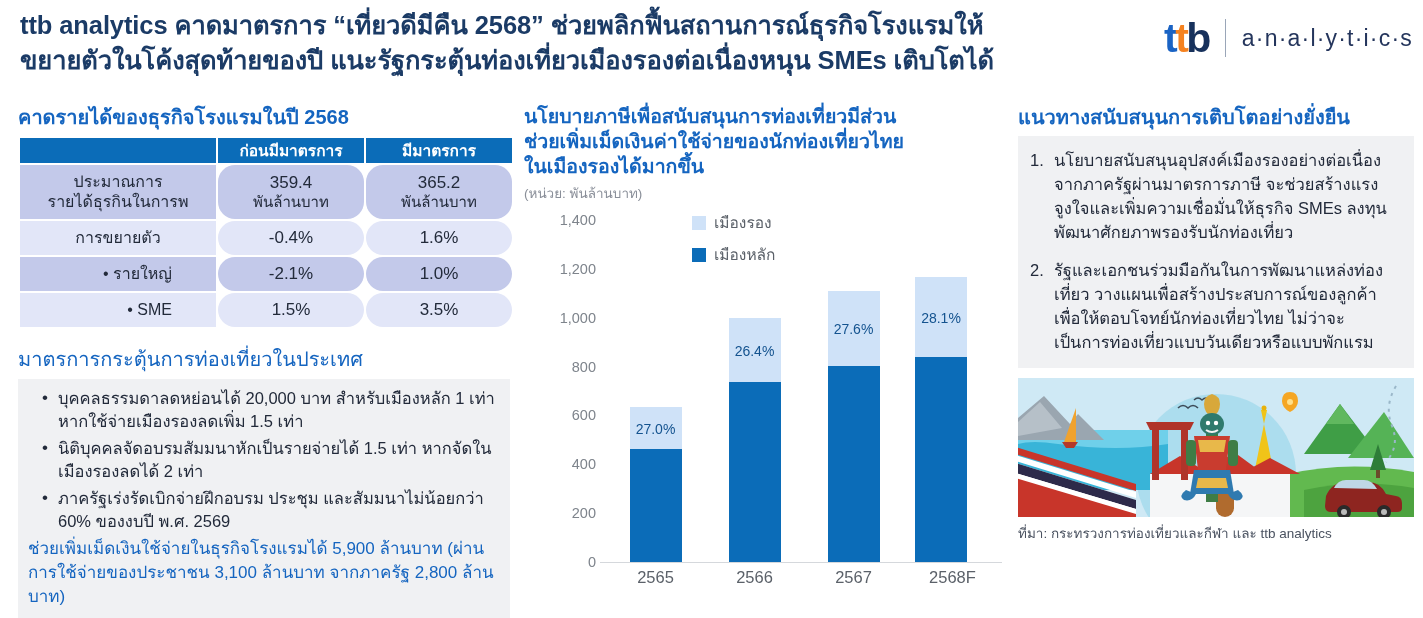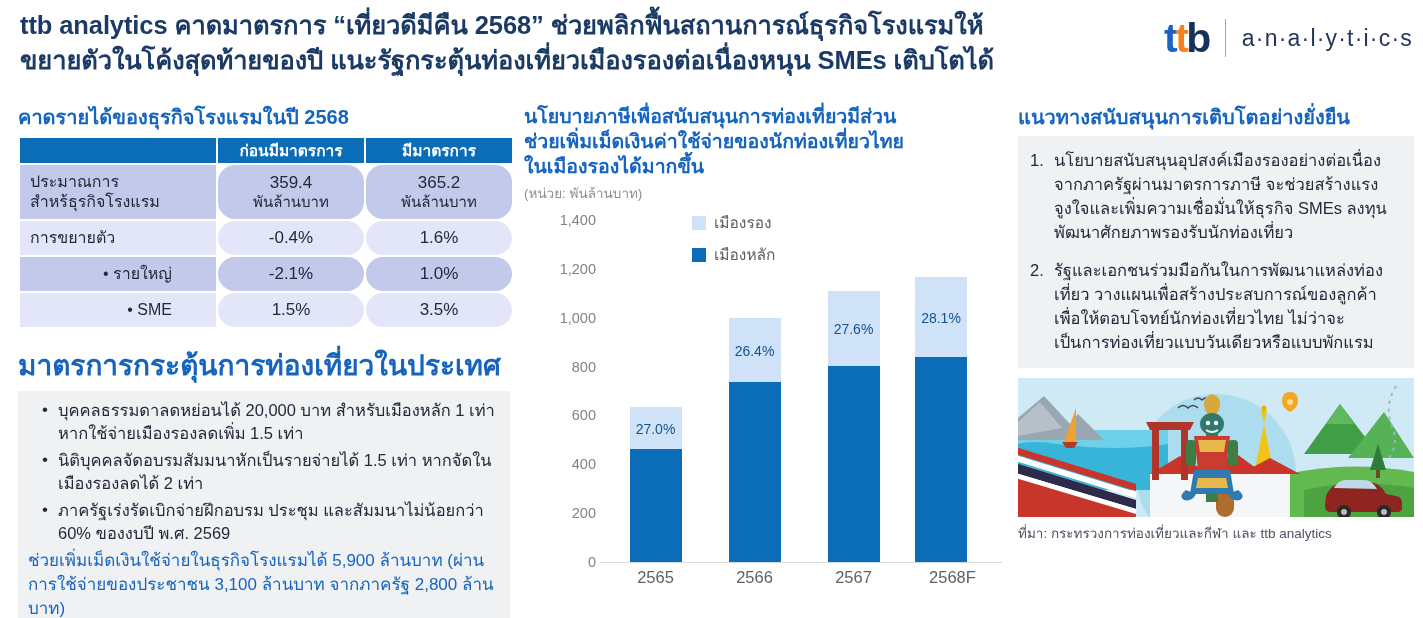--- a/index.html
+++ b/index.html
@@ -42,27 +42,27 @@
   table.t { width: 100%; border-collapse: separate; border-spacing: 2px 2px; table-layout: fixed; }
   table.t th {
     background: #0b6cb8; color: #ffffff; font-weight: 600;
     font-size: 15.5px; padding: 0 4px; text-align: center; vertical-align: middle;
   }
   table.t th.blank { background: #0b6cb8; }
   table.t td { font-size: 16px; color: #222a3a; padding: 7px 10px; vertical-align: middle; }
   table.t td.num { text-align: center; font-size: 17px; border-radius: 17px; }
   table.t tr.dark td { background: #c3c9ea; }
   table.t tr.light td { background: #e2e6f8; }
-  table.t td.lbl { text-align: left; line-height: 20px; }
+  table.t td.lbl { text-align: center; line-height: 20px; }
   table.t td.lbl.indent { text-align: right; padding-right: 44px; }
   col.c1 { width: 196px; } col.c2 { width: 146px; } col.c3 { width: 146px; }
   .unit-sub { display: block; font-size: 15px; line-height: 18px; }
 
   
-  .measures-title { color: #1565c0; font-size: 28px; font-weight: 700; margin: 14px 0 4px 0; }
+  .measures-title { color: #1565c0; font-size: 20px; font-weight: 400; margin: 14px 0 4px 0; }
   .measures-box { background: #f0f1f3; padding: 8px 10px 12px 10px; }
   .measures-box ul { list-style: none; margin: 0 0 0 14px; }
   .measures-box li {
     position: relative; padding-left: 16px; margin-bottom: 4px;
     font-size: 16.5px; line-height: 23px; color: #222a3a;
   }
   .measures-box li::before {
     content: "\2022"; position: absolute; left: 0; top: -1px; font-size: 17px; color: #222a3a;
   }
   .measures-note { color: #1565c0; font-size: 17px; line-height: 24px; margin-top: 2px; }
@@ -147,21 +147,21 @@
         <tr>
           <th class="blank"></th>
           <th>ก่อนมีมาตรการ</th>
           <th>มีมาตรการ</th>
         </tr>
       </thead>
       <tbody>
         <tr class="dark">
           <td class="lbl">
             <span>ประมาณการ</span><br>
-            <span>สำหร้ธุรกิจโรงแรม</span>
+            <span>รายได้ธุรกินในการพ</span>
           </td>
           <td class="num">
             <span>359.4</span>
             <span class="unit-sub">พันล้านบาท</span>
           </td>
           <td class="num">
             <span>365.2</span>
             <span class="unit-sub">พันล้านบาท</span>
           </td>
         </tr>

